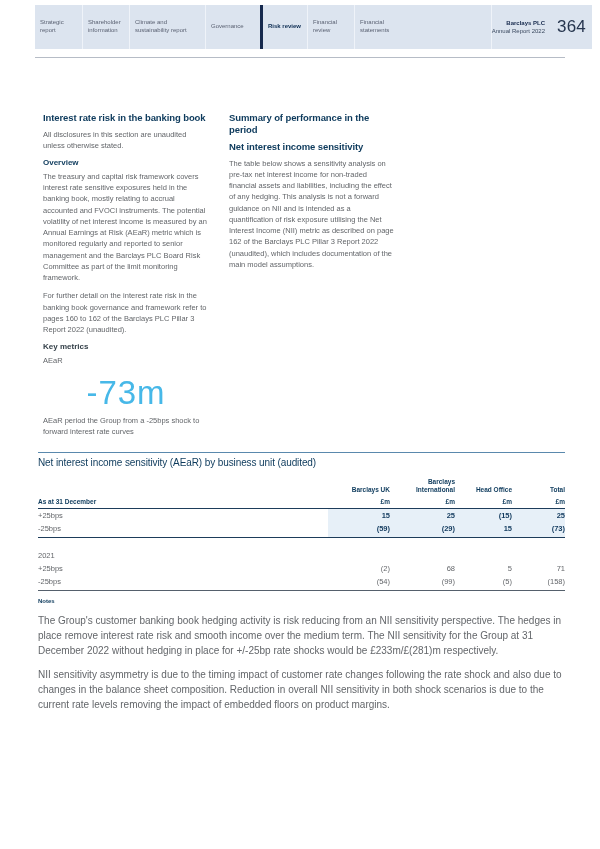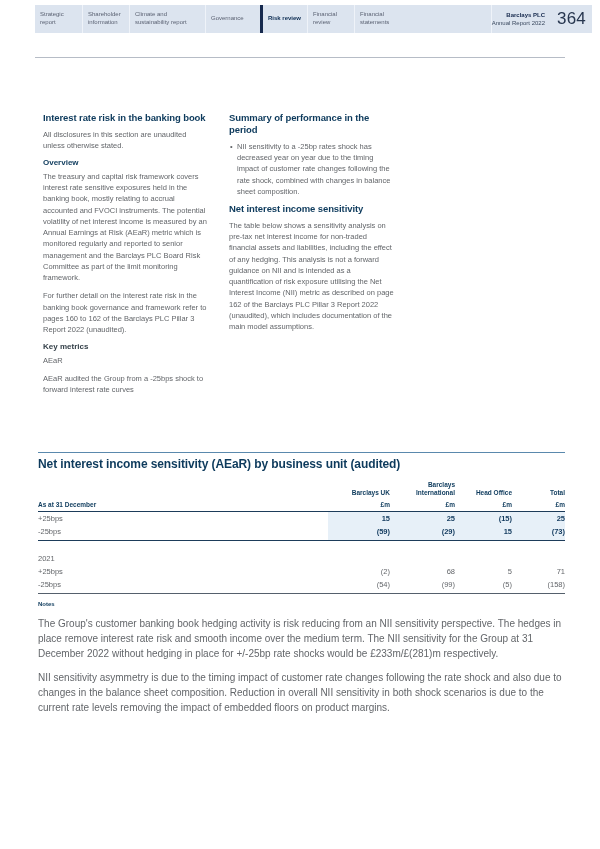--- a/index.html
+++ b/index.html
@@ -4,21 +4,21 @@
 <style>
   * { margin:0; padding:0; box-sizing:border-box; }
   html,body { background:#ffffff; }
   .page {
     position:relative; width:600px; height:849px; background:#fff;
     font-family:"Liberation Sans", sans-serif; color:#63666a; overflow:hidden;
   }
 
   
   .topbar {
-    position:absolute; top:5px; left:35px; width:557px; height:28px;
+    position:absolute; top:5px; left:35px; width:557px; height:44px;
     background:#dce4ef; display:flex; align-items:stretch;
   }
   .tab {
     display:flex; align-items:center; padding:0 5px;
     font-size:6px; line-height:1.3; color:#5b6273;
     border-left:1px solid #eff3f9; cursor:pointer;
   }
   .tab:first-child { border-left:none; }
   .tab.t1 { width:47px; } .tab.t2 { width:47px; } .tab.t3 { width:76px; }
   .tab.t4 { width:55px; } .tab.t5 { width:44px; } .tab.t6 { width:47px; }
@@ -59,21 +59,21 @@
   .bullet-list li::before { content:"\2022"; position:absolute; left:1px; top:0; color:#63666a; }
   .metric-value {
     font-size:33px; color:#47b8e8; text-align:center;
     margin:10px 0 6px; letter-spacing:1px; line-height:1;
   }
   .metric-caption { font-size:7.5px; line-height:1.5; }
 
   
   .table-area { position:absolute; left:38px; top:452px; width:527px; }
   .table-topline { height:1px; background:#5a89ad; }
-  .tbl-title { font-size:12px; font-weight:bold; color:#0d3a5c; padding:4px 0 8px; letter-spacing:-0.1px; }
+  .tbl-title { font-size:10px; font-weight:normal; color:#0d3a5c; padding:4px 0 8px; letter-spacing:-0.1px; }
   table { border-collapse:collapse; width:100%; table-layout:fixed; }
   td { font-size:7.5px; color:#63666a; vertical-align:bottom; padding:2px 0; }
   tr.colhead td {
     font-size:6.5px; font-weight:bold; color:#0d3a5c; text-align:right;
     line-height:1.3; padding-top:2px; padding-bottom:1px;
   }
   tr.unitrow td {
     font-size:6.5px; font-weight:bold; color:#0d3a5c; text-align:right;
     border-bottom:1px solid #1d3c5a; padding-bottom:3px;
   }
@@ -129,28 +129,26 @@
 
   <div class="cols">
     <section class="col">
       <h2>Interest rate risk in the banking book</h2>
       <p>All disclosures in this section are unaudited unless otherwise stated.</p>
       <h3>Overview</h3>
       <p>The treasury and capital risk framework covers interest rate sensitive exposures held in the banking book, mostly relating to accrual accounted and FVOCI instruments. The potential volatility of net interest income is measured by an Annual Earnings at Risk (AEaR) metric which is monitored regularly and reported to senior management and the Barclays PLC Board Risk Committee as part of the limit monitoring framework.</p>
       <p>For further detail on the interest rate risk in the banking book governance and framework refer to pages 160 to 162 of the Barclays PLC Pillar 3 Report 2022 (unaudited).</p>
       <h3 class="km">Key metrics</h3>
       <p>AEaR</p>
-      <p class="metric-caption">AEaR audited the Group from a -25bps shock to forward interest rate curves</p>
+      <div class="metric-value">-73m</div>
+      <p class="metric-caption">AEaR period the Group from a -25bps shock to forward interest rate curves</p>
     </section>
 
     <section class="col">
       <h2>Summary of performance in the period</h2>
-      <ul class="bullet-list">
-        <li>NII sensitivity to a -25bp rates shock has decreased year on year due to the timing impact of customer rate changes following the rate shock, combined with changes in balance sheet composition.</li>
-      </ul>
       <h2>Net interest income sensitivity</h2>
       <p>The table below shows a sensitivity analysis on pre-tax net interest income for non-traded financial assets and liabilities, including the effect of any hedging. This analysis is not a forward guidance on NII and is intended as a quantification of risk exposure utilising the Net Interest Income (NII) metric as described on page 162 of the Barclays PLC Pillar 3 Report 2022 (unaudited), which includes documentation of the main model assumptions.</p>
     </section>
   </div>
 
   <section class="table-area">
     <div class="table-topline"></div>
     <div class="tbl-title">Net interest income sensitivity (AEaR) by business unit (audited)</div>
 
     <table>

